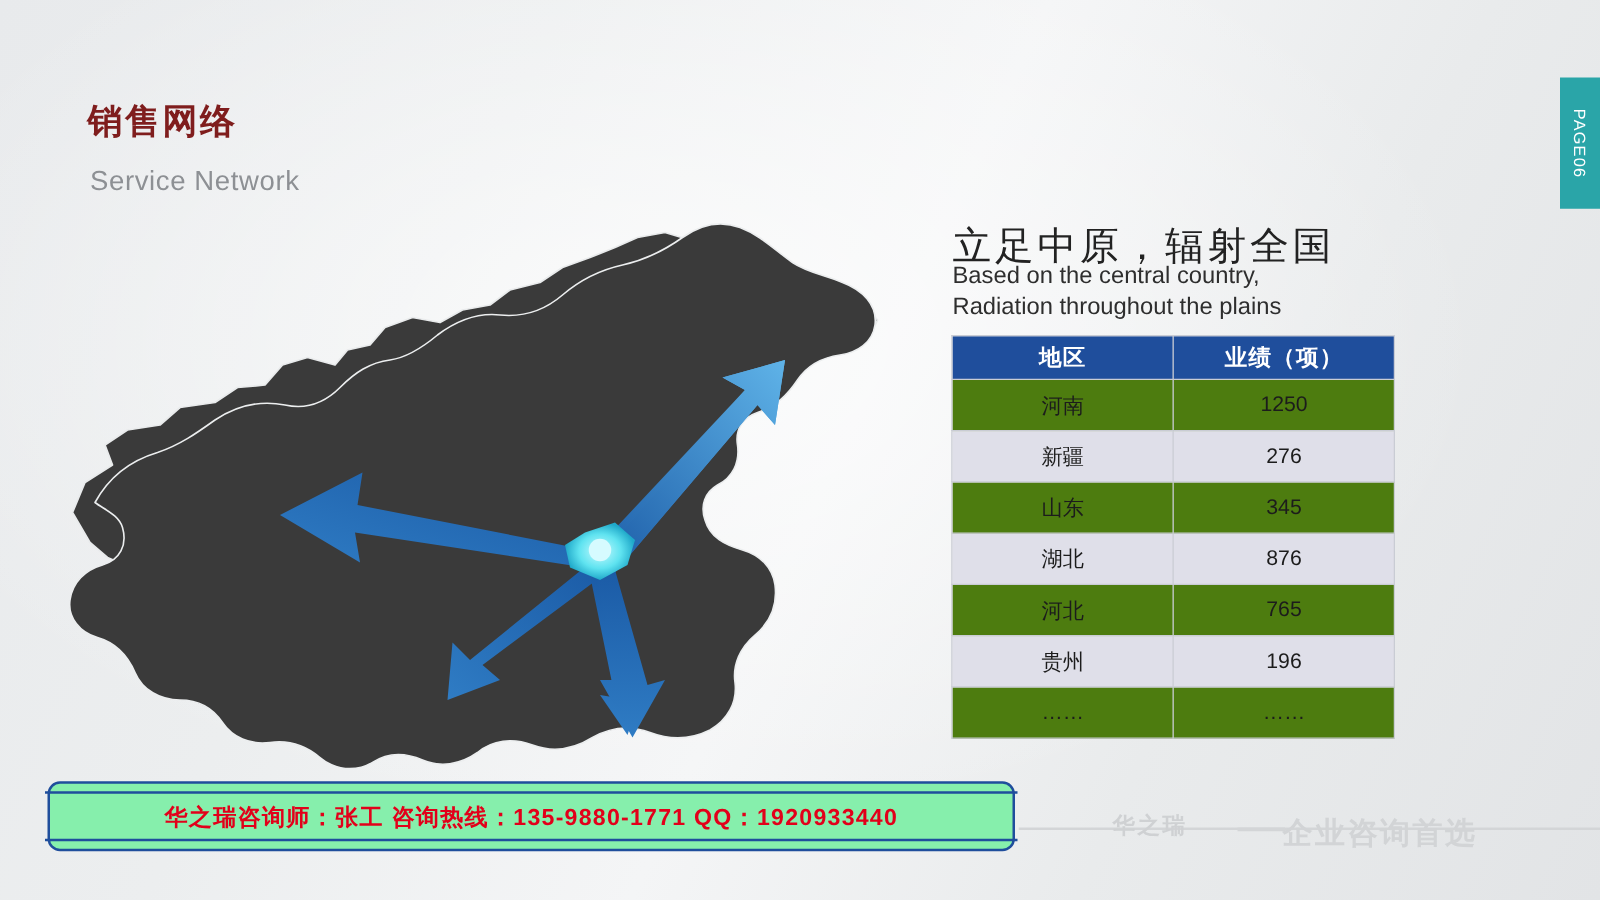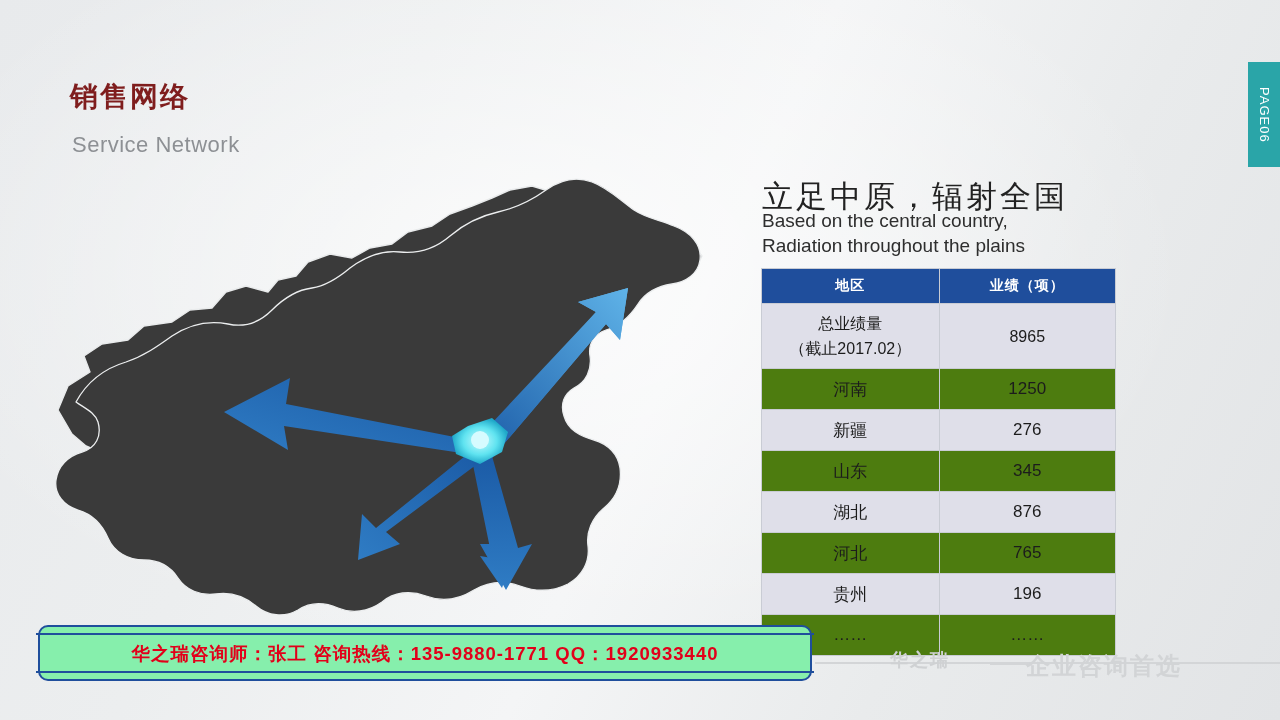--- a/index.html
+++ b/index.html
@@ -56,21 +56,21 @@
   }
 
   table.perf{
     position:absolute;left:761px;top:268px;
     border-collapse:collapse;
     width:355px;
     font-size:17px;
   }
   table.perf th{
     background:#1f4e9c;color:#fff;font-weight:bold;
-    height:32px;font-size:14px;letter-spacing:1px;
+    height:32px;font-size:18px;letter-spacing:1px;
     border:1px solid #c9ccd4;
   }
   table.perf td{
     text-align:center;border:1px solid #c9ccd4;
     height:38px;color:#1c1c1c;
   }
   table.perf tr.odd td{background:#dfdfe9;}
   table.perf tr.even td{background:#4d7c0f;}
   table.perf td.tall{height:62px;line-height:25px;font-size:16px;}
   table.perf col.c1{width:178px;}
@@ -202,27 +202,20 @@
       <col class="c1">
       <col class="c2">
     </colgroup>
   <thead>
     <tr>
       <th>地区</th>
       <th>业绩（项）</th>
     </tr>
   </thead>
   <tbody>
-    <tr class="odd">
-      <td class="tall">
-        <div>总业绩量</div>
-        <div>（截止2017.02）</div>
-      </td>
-      <td class="tall">8965</td>
-    </tr>
     <tr class="even">
       <td>河南</td>
       <td>1250</td>
     </tr>
     <tr class="odd">
       <td>新疆</td>
       <td>276</td>
     </tr>
     <tr class="even">
       <td>山东</td>

